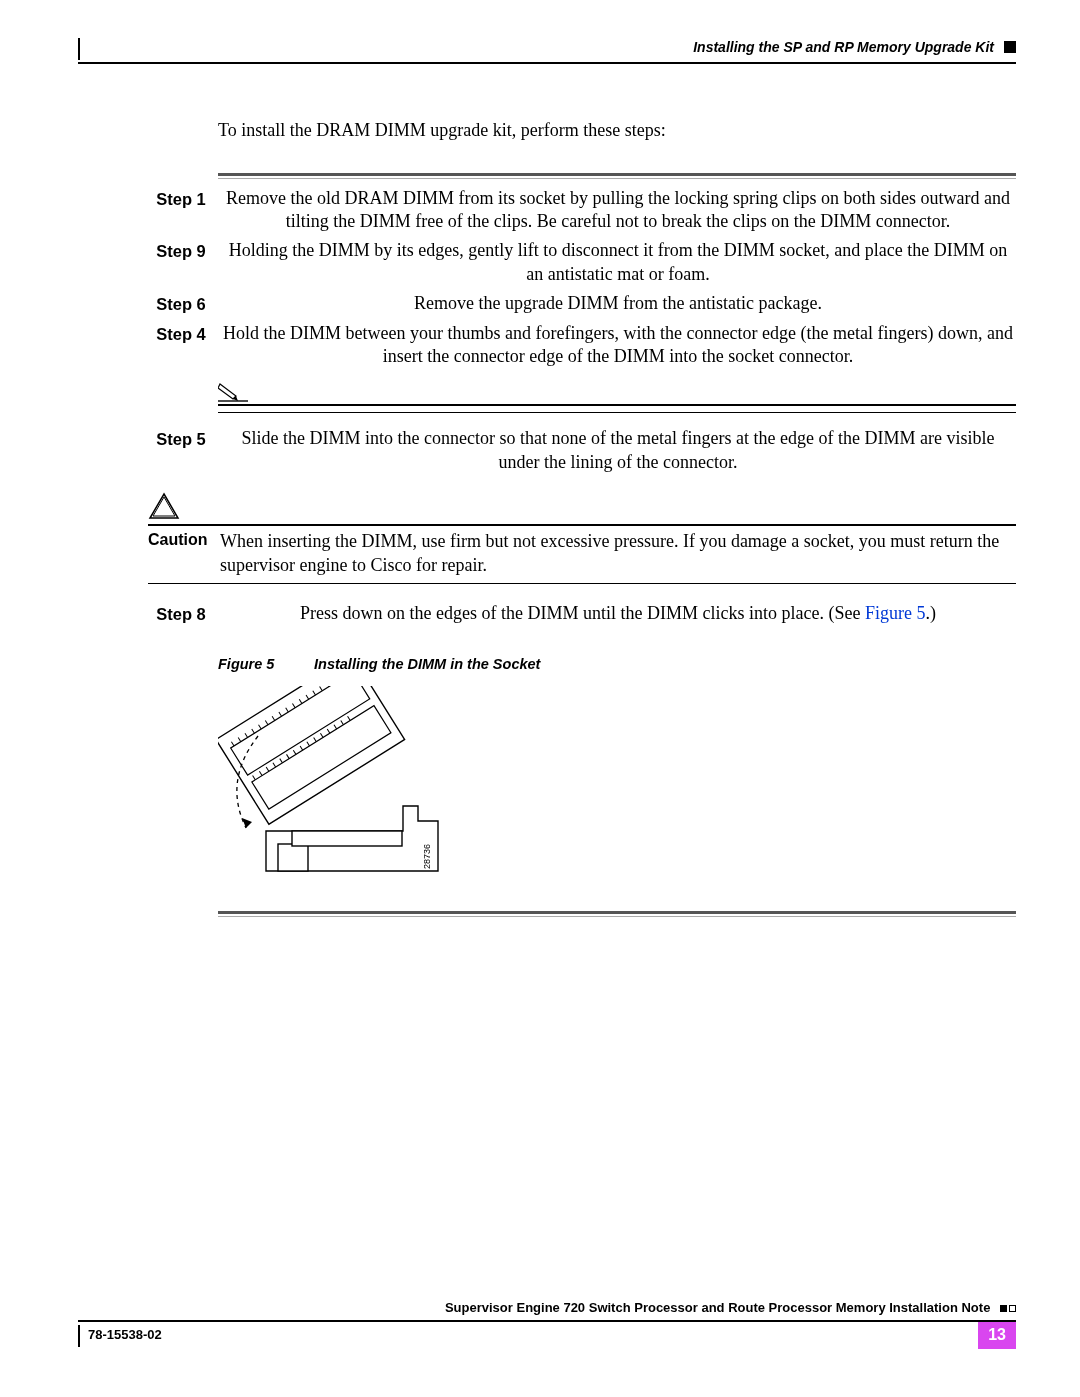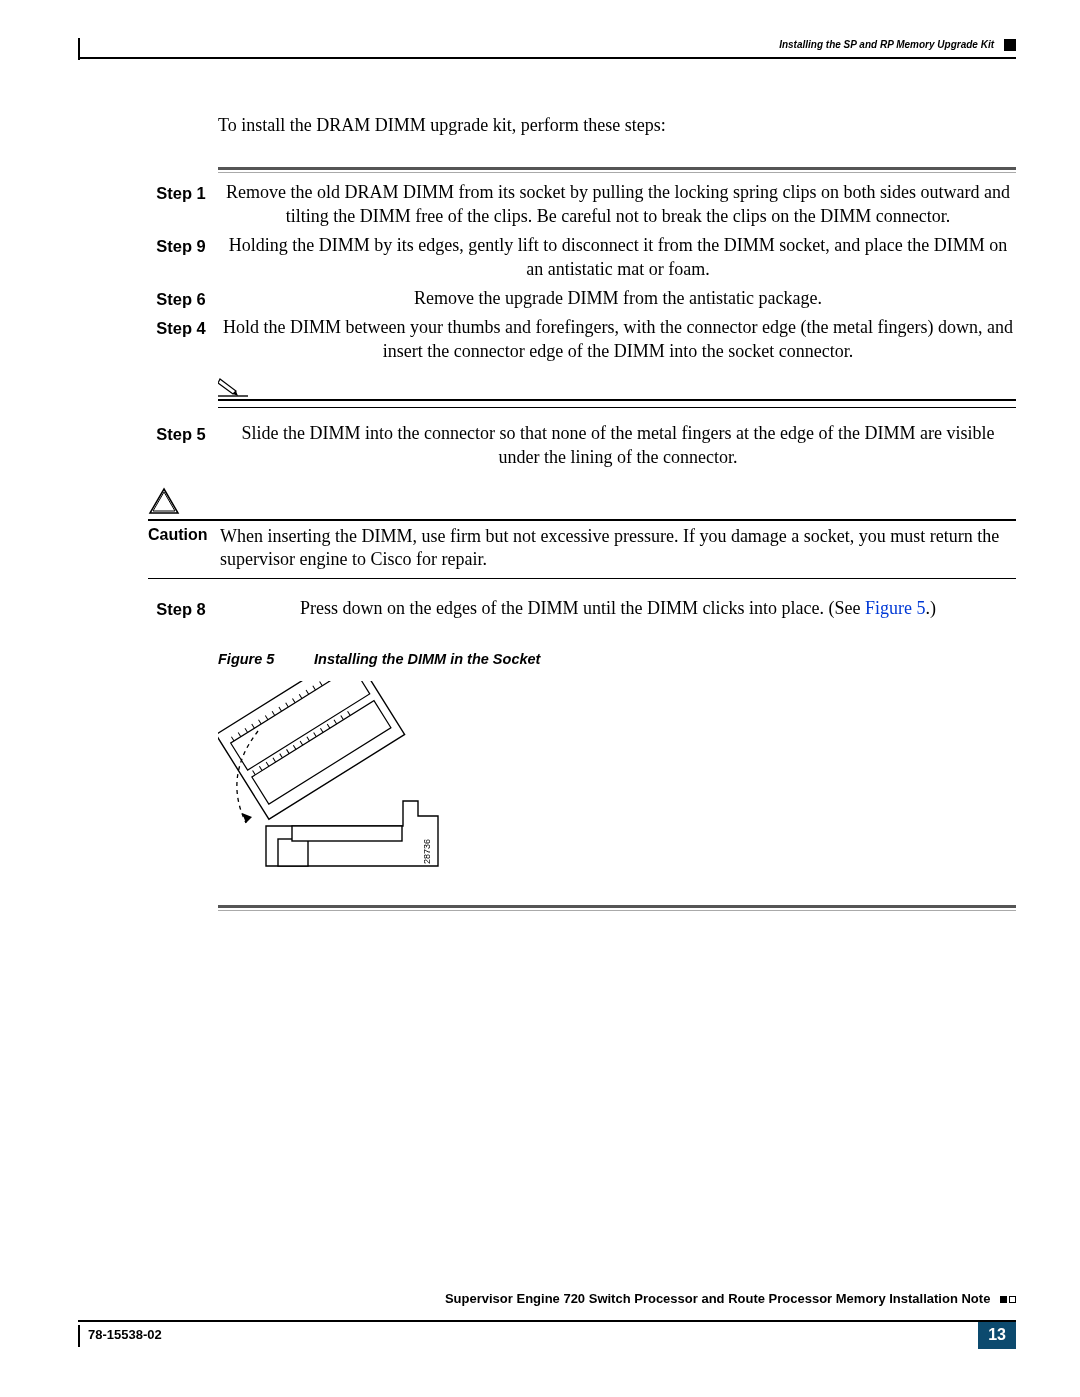--- a/index.html
+++ b/index.html
@@ -27,21 +27,21 @@
   }
   .crop-tl-v { left: 78px; top: 38px; width: 2px; height: 22px; }
 
   .header {
     border-bottom: 2px solid #000;
     padding-bottom: 6px;
     text-align: right;
     font-family: Arial, Helvetica, sans-serif;
     font-weight: bold;
     font-style: italic;
-    font-size: 10px;
+    font-size: 14px;
     display: flex;
     align-items: center;
     justify-content: flex-end;
     gap: 10px;
   }
   .square {
     width: 12px;
     height: 12px;
     background: #000;
     display: inline-block;
@@ -153,42 +153,42 @@
     left: 78px;
     bottom: 48px;
     width: 938px;
     font-family: Arial, Helvetica, sans-serif;
     font-size: 13px;
   }
   .footer-title {
     border-bottom: 2px solid #000;
     text-align: right;
     font-weight: bold;
-    padding-bottom: 12px;
+    padding-bottom: 3px;
   }
   .footer-row {
     display: flex;
     justify-content: space-between;
     align-items: center;
     margin-top: 0;
   }
   .footer-left {
     display: flex;
     align-items: center;
     gap: 8px;
     font-weight: bold;
   }
   .footer-vbar {
     width: 2px;
     height: 22px;
     background: #000;
     display: inline-block;
   }
   .page-num {
-    background: #0c4a6e;
+    background: #d946ef;
     color: #fff;
     font-weight: bold;
     padding: 3px 10px;
     font-size: 16px;
   }
   .sq-stack {
     display: flex;
     align-items: center;
     gap: 2px;
   }

